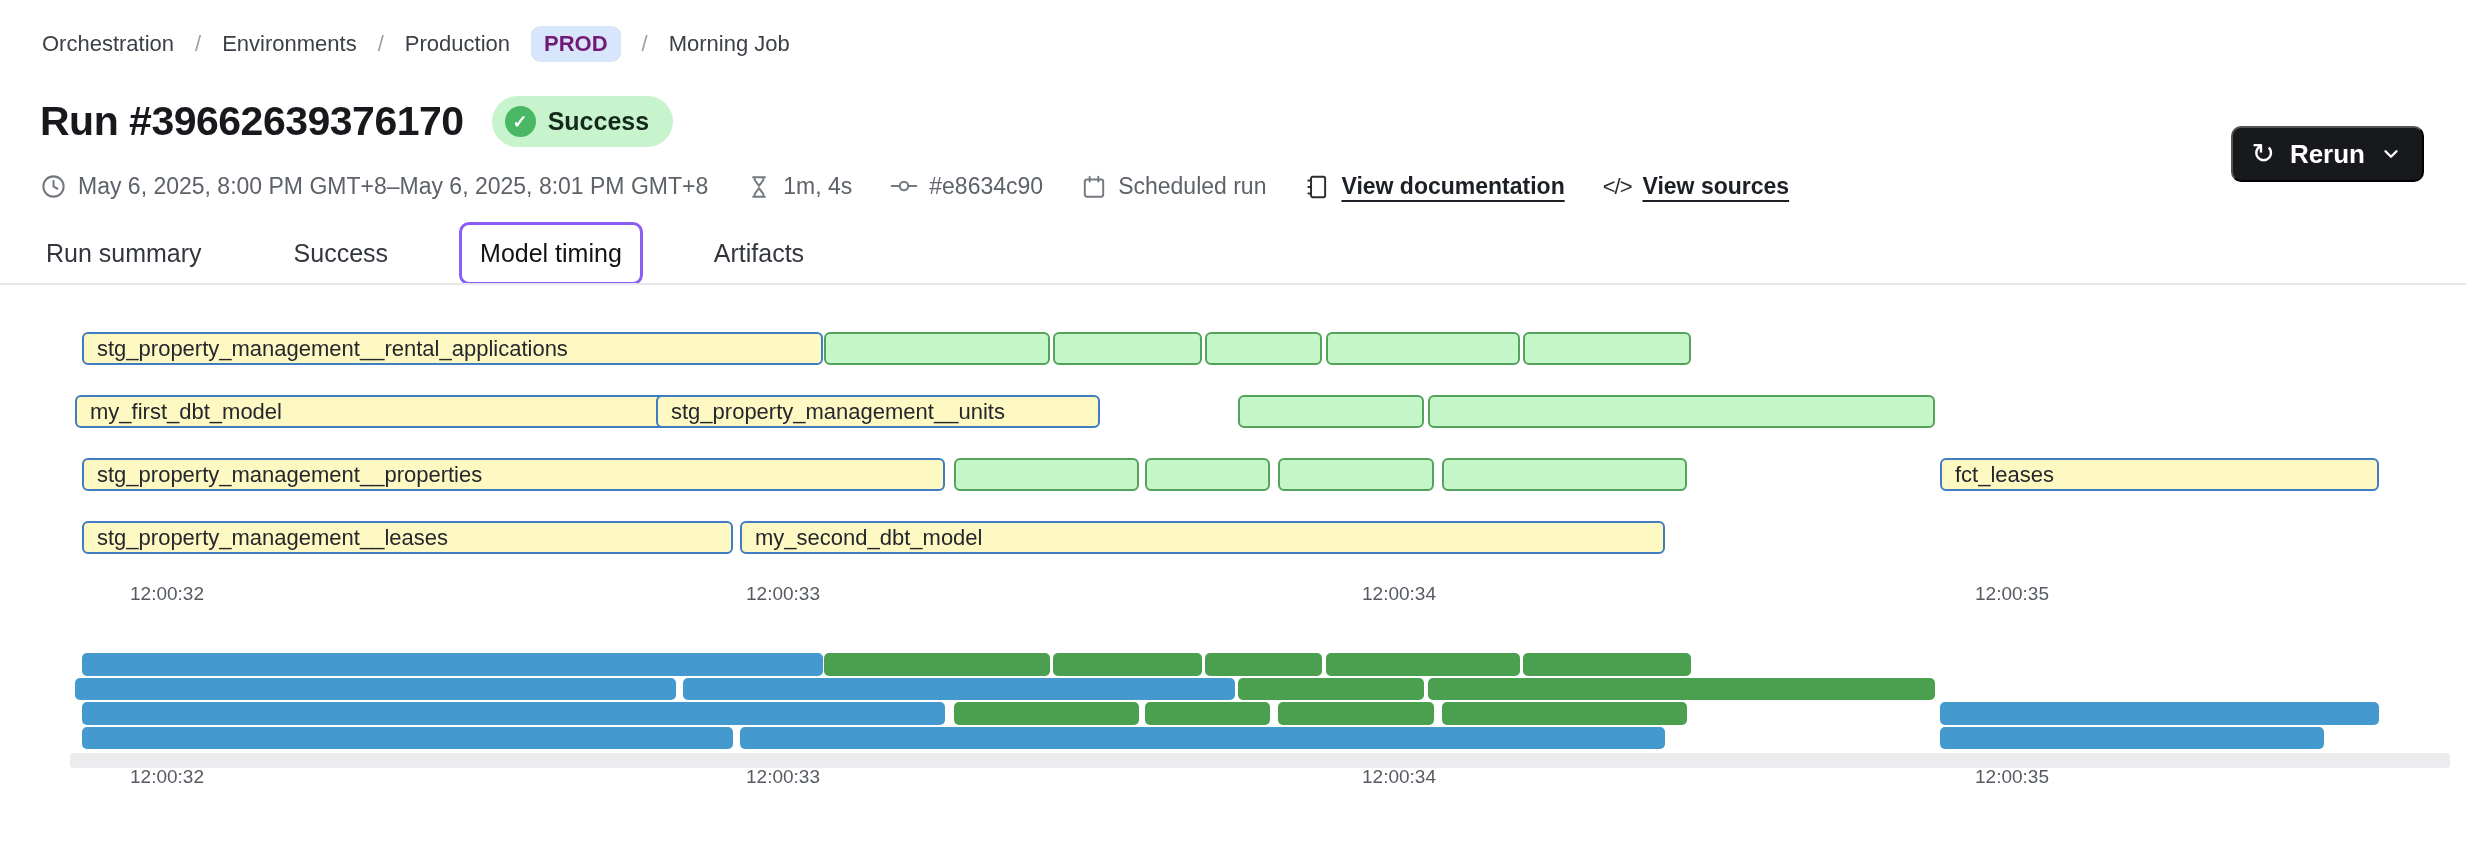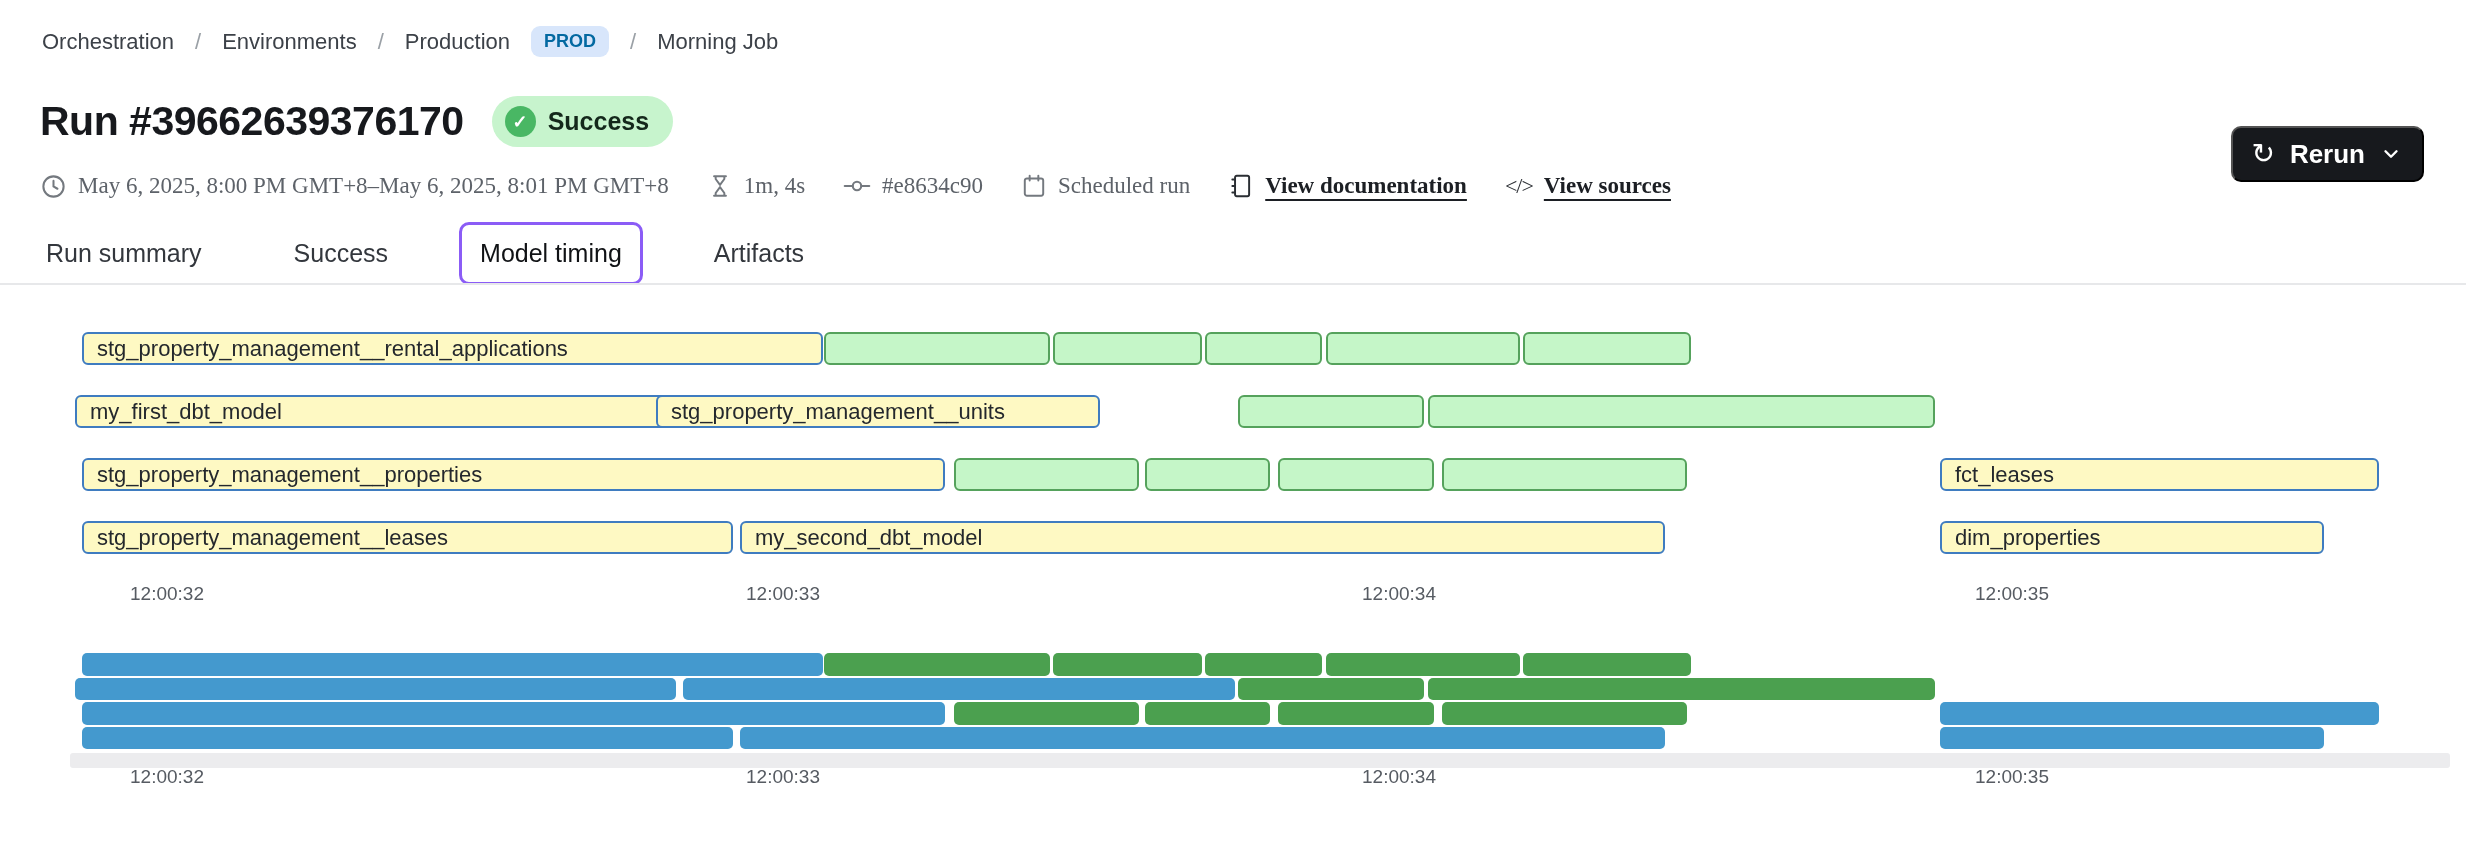--- a/index.html
+++ b/index.html
@@ -4,40 +4,40 @@
 <style>
   * { box-sizing: border-box; margin: 0; padding: 0; }
   html,body { width: 2466px; height: 842px; background: #ffffff;
     font-family: "Liberation Sans", sans-serif; position: relative; overflow: hidden; color:#1b1e22; }
 
   
   .breadcrumb { position:absolute; left:42px; top:26px; display:flex; align-items:center; gap:21px;
     font-size:22px; color:#3c4148; }
   .crumb { cursor:pointer; }
   .crumb-sep { color:#9aa0a6; }
-  .env-badge { background:#d8e6fb; color:#0369a1; font-weight:bold; padding:5px 13px; border-radius:9px; font-size:18px; }
+  .env-badge { background:#d8e6fb; color:#701a75; font-weight:bold; padding:5px 13px; border-radius:9px; font-size:22px; }
 
   
   .title-row { position:absolute; left:40px; top:96px; display:flex; align-items:center; gap:28px; }
   .page-title { font-size:41px; font-weight:bold; letter-spacing:-0.5px; color:#17191d; }
   .status-badge { background:#c7f4cd; border-radius:28px; padding:10px 24px 10px 13px; display:flex; align-items:center; gap:12px;
     font-size:25px; font-weight:bold; color:#14281b; }
   .check-circle { width:31px; height:31px; border-radius:50%; background:#49b764; color:#fff;
     display:flex; align-items:center; justify-content:center; font-size:18px; font-weight:bold; }
 
   
   .rerun-btn { position:absolute; right:42px; top:126px; height:56px; background:#17191d; color:#ffffff;
     border-radius:10px; display:flex; align-items:center; gap:15px; padding:0 20px 0 18px;
     font-size:26px; font-weight:bold; cursor:pointer; }
   .rerun-refresh { font-size:28px; font-weight:normal; line-height:1; }
 
   
   .meta-row { position:absolute; left:40px; top:172px; display:flex; align-items:center; gap:38px;
     font-size:23px; color:#5d6269; }
-  .meta-item { display:flex; align-items:center; gap:11px; white-space:nowrap;font-family:Liberation Serif, serif; }
+  .meta-item { display:flex; align-items:flex-end; gap:11px; white-space:nowrap; }
   .meta-item svg { stroke:#74797f; }
   .meta-link { color:#1c1f24; font-weight:bold; text-decoration:underline; text-underline-offset:6px; cursor:pointer; }
   .meta-link-item svg { stroke:#2a2e33; }
   .code-glyph { font-size:22px; color:#2a2e33; font-weight:normal; letter-spacing:-1px; }
 
   
   .tabs { position:absolute; left:28px; top:222px; display:flex; align-items:center; gap:56px; font-size:25px; color:#33373d; }
   .tab { padding:14px 18px; cursor:pointer; white-space:nowrap; }
   .tab.active { border:3px solid #8b5cf6; border-radius:10px; color:#101215; margin:0 -3px; }
   .tabs-divider { position:absolute; left:0; top:283px; width:2466px; height:2px; background:#e7e8ea; }
@@ -170,23 +170,20 @@
     <div class="bar green" style="left: 1278px; top: 126px; width: 156px;"></div>
     <div class="bar green" style="left: 1442px; top: 126px; width: 245px;"></div>
     <div class="bar blue" style="left: 82px; top: 189px; width: 651px;">
       <span class="bar-label">stg_property_management__leases</span>
     </div>
     <div class="bar blue" style="left: 1940px; top: 126px; width: 439px;">
       <span class="bar-label">fct_leases</span>
     </div>
     <div class="bar blue" style="left: 740px; top: 189px; width: 925px;">
       <span class="bar-label">my_second_dbt_model</span>
-    </div>
-    <div class="bar blue" style="left: 1940px; top: 189px; width: 384px;">
-      <span class="bar-label">dim_properties</span>
     </div>
   </div>
 <div class="axis axis-main">
     <span class="tick" style="left: 167px;">12:00:32</span>
     <span class="tick" style="left: 783px;">12:00:33</span>
     <span class="tick" style="left: 1399px;">12:00:34</span>
     <span class="tick" style="left: 2012px;">12:00:35</span>
   </div>
 
 <div class="minimap">

